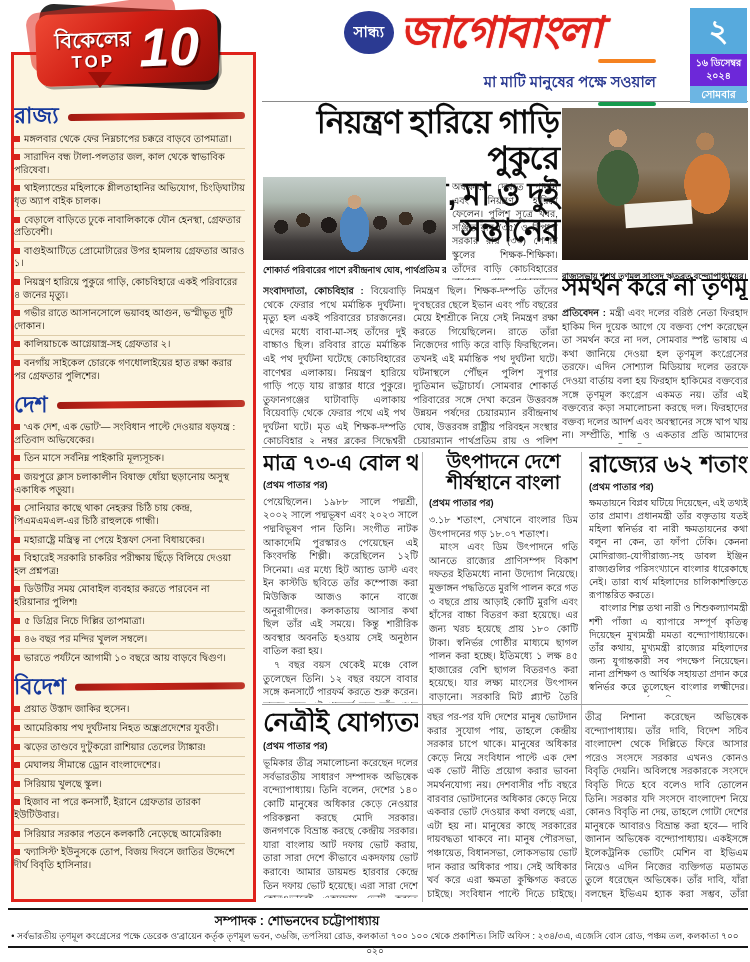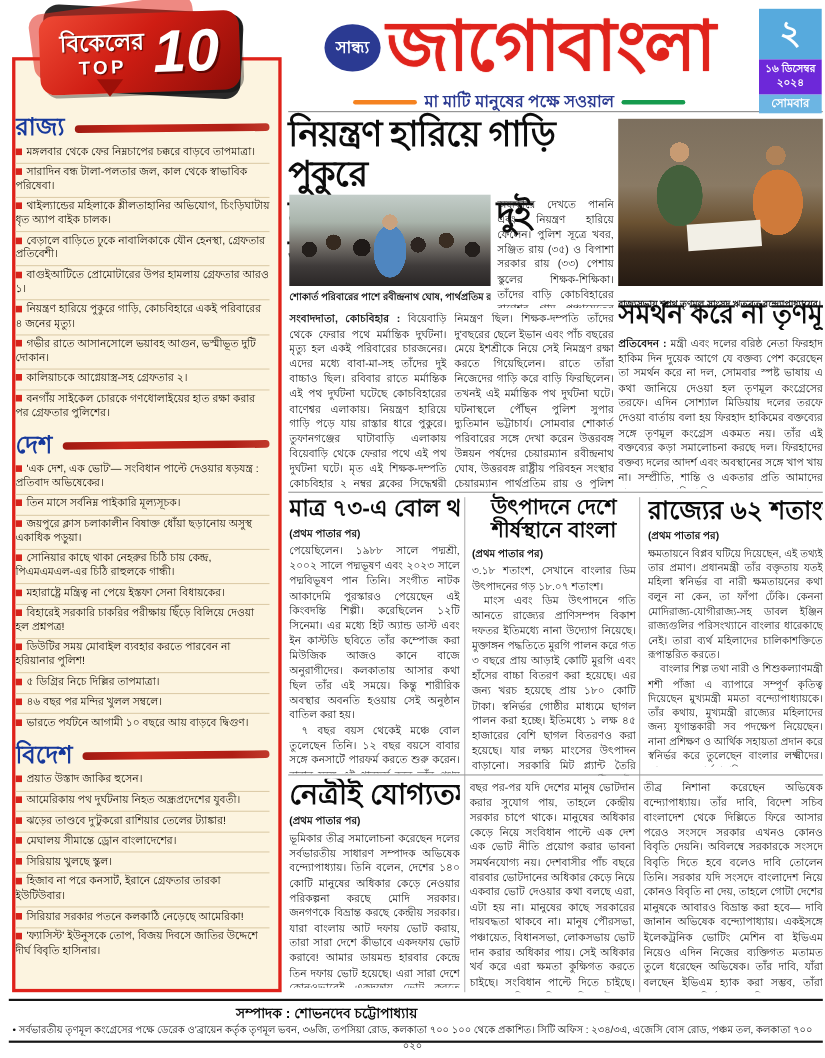--- a/index.html
+++ b/index.html
@@ -13,22 +13,22 @@
   .top10-body { position:absolute; left:8px; top:8px; width:182px; height:72px; background:linear-gradient(135deg,#ef4a35 0%,#cf1d13 45%,#8e0d08 100%); border-radius:14px; transform:rotate(-2deg); display:flex; align-items:center; justify-content:center; gap:8px; box-shadow:3px 3px 0 rgba(0,0,0,.35); }
   .top10-left { display:flex; flex-direction:column; align-items:center; line-height:1; color:#fff; }
   .top10-left .bn { font-size:21px; font-weight:800; text-shadow:1px 1px 1px #5c0703; }
   .top10-left .en { font-size:17px; font-weight:800; letter-spacing:3px; margin-top:3px; text-shadow:1px 1px 1px #5c0703; }
   .top10-num { font-size:54px; font-weight:800; font-style:italic; color:#fff; text-shadow:2px 2px 0 #5c0703; }
   .top10-tail { position:absolute; left:60px; bottom:0; width:0; height:0; border:12px solid transparent; border-top:16px solid #9c1009; }
 
   .masthead { position:absolute; left:288px; top:10px; width:368px; height:90px; text-align:center; }
   .mh-row { display:flex; align-items:center; justify-content:center; gap:6px; }
   .mh-edition { background:#2b3a92; color:#fff; font-size:15px; font-weight:700; padding:9px 10px; border-radius:50%; }
-  .mh-title { color:#e0231c; font-size:63px; font-weight:800; letter-spacing:-2px; line-height:1.05; text-shadow:0 0 1px #e0231c; }
-  .mh-tagline { display:flex; align-items:center; justify-content:center; gap:7px; margin-top:4px; }
+  .mh-title { color:#e0231c; font-size:43px; font-weight:800; letter-spacing:-2px; line-height:1.05; text-shadow:0 0 1px #e0231c;font-style:italic; }
+  .mh-tagline { display:flex; align-items:flex-end; justify-content:center; gap:7px; margin-top:4px;flex-direction:column; }
   .tl-line { display:inline-block; width:58px; height:4px; border-radius:2px; }
   .tl-orange { background:#f58220; }
   .tl-green { background:#169b4e; }
   .tl-text { color:#2b3a92; font-size:15px; font-weight:800; }
 
   .datebox { position:absolute; left:690px; top:8px; width:57px; height:94px; text-align:center; color:#fff; z-index:4; }
   .db-page { background:#57aadd; font-size:30px; font-weight:700; height:46px; line-height:46px; }
   .db-date { background:#6d28d9; font-size:9.5px; font-weight:700; padding:2px 0 3px; line-height:1.4; }
   .db-date span { display:block; }
   .db-day { background:#6cb5e3; font-size:10.5px; font-weight:700; height:17px; line-height:17px; }
@@ -42,21 +42,21 @@
   .sb-head { display:flex; align-items:center; margin-bottom:3px; }
   .sb-title { color:#16389b; font-size:22px; font-weight:800; line-height:1; white-space:nowrap; }
   .sb-stroke { flex:1; height:7px; margin-left:9px; background:linear-gradient(90deg,#a01a12,#c7271b 30%,#b01e15 80%,#c0392b); border-radius:5px; transform:rotate(-.6deg); }
   .sb-list { list-style:none; }
   .sb-item { font-size:9.7px; line-height:1.3; color:#171006; padding:2.5px 0 2.5px 0; text-align:left; }
   .sb-item + .sb-item { border-top:1px solid #ddcca9; }
   .sb-bullet { display:inline-block; width:6px; height:6px; background:#d6241c; margin-right:4px; }
 
   
   .headline { color:#0c0c0c; font-weight:800; }
-  .lead-headline { position:absolute; left:262px; top:104px; width:297px; font-size:32px; line-height:1.13; text-align:left; letter-spacing:-1px; }
+  .lead-headline { position:absolute; left:262px; top:104px; width:297px; font-size:32px; line-height:1.13; text-align:right; letter-spacing:-1px; }
   .lead-photo { position:absolute; left:263px; top:177px; width:183px; height:83px;
     background:
       radial-gradient(circle 7px at 10% 60%, #241f1c 99%, transparent),
       radial-gradient(circle 7px at 22% 52%, #35291f 99%, transparent),
       radial-gradient(circle 8px at 36% 58%, #1f1a18 99%, transparent),
       radial-gradient(circle 7px at 50% 30%, #c9a27e 99%, transparent),
       radial-gradient(ellipse 15px 24px at 50% 62%, #4f86c0 99%, transparent),
       radial-gradient(circle 7px at 64% 55%, #2c2420 99%, transparent),
       radial-gradient(circle 7px at 78% 50%, #3a2d22 99%, transparent),
       radial-gradient(circle 7px at 91% 60%, #241f1c 99%, transparent),

